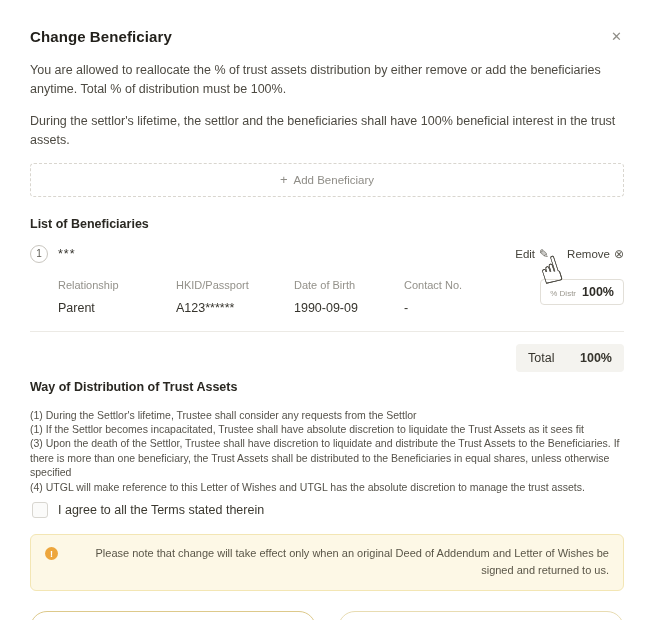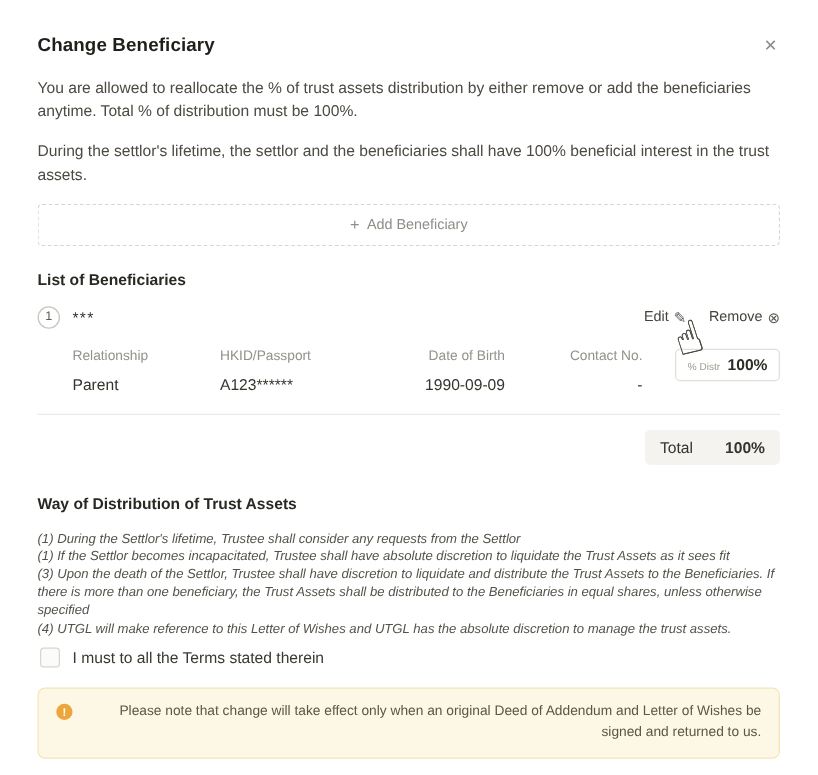--- a/index.html
+++ b/index.html
@@ -38,21 +38,21 @@
     width: 18px; height: 18px; border: 1px solid #c9c6bf; border-radius: 50%;
     font-size: 10px; color: #5c5a52; display: flex; align-items: center; justify-content: center;
   }
   .ben-name { font-size: 12.5px; color: #33312b; letter-spacing: 1px; }
   .ben-actions { display: flex; align-items: center; gap: 18px; }
   .link-action { font-size: 11.5px; color: #45433b; display: flex; align-items: center; gap: 4px; cursor: pointer; }
   .link-action .glyph { font-size: 12px; color: #5c5a52; }
 
   .ben-fields { display: flex; padding-left: 28px; margin-top: 14px; }
   .ben-col { width: 118px; }
-  .ben-col.narrow { width: 110px; text-align: right; }
+  .ben-col.narrow { width: 110px; }
   .field-label { font-size: 11px; color: #93918a; margin-bottom: 10px; }
   .field-value { font-size: 12.5px; color: #36342d; }
 
   .dist-box {
     position: absolute; right: 0; top: 34px;
     border: 1px solid #e2dfd8; border-radius: 4px; background: #fff;
     padding: 5px 9px; display: flex; align-items: baseline; gap: 6px;
   }
   .dist-label { font-size: 8px; color: #9b988f; }
   .dist-value { font-size: 12.5px; font-weight: bold; color: #2e2c26; }
@@ -60,30 +60,30 @@
   .hand-cursor {
     position: absolute; right: 62px; top: 8px;
     font-size: 36px; color: #4a4840;
     transform: rotate(-18deg);
     pointer-events: none; line-height: 1;
     text-shadow: 0 0 0 #4a4840;
   }
 
   .divider { border-bottom: 1px solid #eceae5; margin: 16px 0 12px 0; }
 
-  .total-row { display: flex; justify-content: flex-end; margin-bottom: 24px; }
+  .total-row { display: flex; justify-content: flex-end; margin-bottom: 8px; }
   .total-box {
     background: #f4f3ef; border-radius: 4px; padding: 7px 12px;
     width: 108px; display: flex; justify-content: space-between; align-items: center;
   }
   .total-label, .total-value { font-size: 12.5px; color: #36342d; }
   .total-value { font-weight: 600; }
 
   
-  .clauses { margin-bottom: 4px; font-style: italic; }
+  .clauses { margin-bottom: 4px; }
   .clause { font-size: 10.5px; line-height: 1.38; color: #55524a; }
 
   
   .agree-row { display: flex; align-items: center; gap: 10px; margin: 8px 0 16px 2px; }
   .checkbox {
     width: 16px; height: 16px; border: 1.5px solid #d8d6d0; border-radius: 3px;
     background: #fbfbfa; cursor: pointer; flex: 0 0 auto;
   }
   .agree-label { font-size: 12.5px; color: #3a382f; }
 
@@ -188,21 +188,21 @@
 
   <div class="clauses">
     <div class="clause">(1) During the Settlor's lifetime, Trustee shall consider any requests from the Settlor</div>
     <div class="clause">(1) If the Settlor becomes incapacitated, Trustee shall have absolute discretion to liquidate the Trust Assets as it sees fit</div>
     <div class="clause">(3) Upon the death of the Settlor, Trustee shall have discretion to liquidate and distribute the Trust Assets to the Beneficiaries. If there is more than one beneficiary, the Trust Assets shall be distributed to the Beneficiaries in equal shares, unless otherwise specified</div>
     <div class="clause">(4) UTGL will make reference to this Letter of Wishes and UTGL has the absolute discretion to manage the trust assets.</div>
   </div>
 
   <div class="agree-row">
     <div class="checkbox"></div>
-    <div class="agree-label">I must to all the Terms stated therein</div>
+    <div class="agree-label">I agree to all the Terms stated therein</div>
   </div>
 
   <div class="notice">
     <div class="info-icon">!</div>
     <div class="notice-text">Please note that change will take effect only when an original Deed of Addendum and Letter of Wishes be signed and returned to us.</div>
   </div>
 
   <div class="actions-row">
     <button class="pill-btn cancel">Cancel</button>
     <button class="pill-btn submit">Submit</button>

